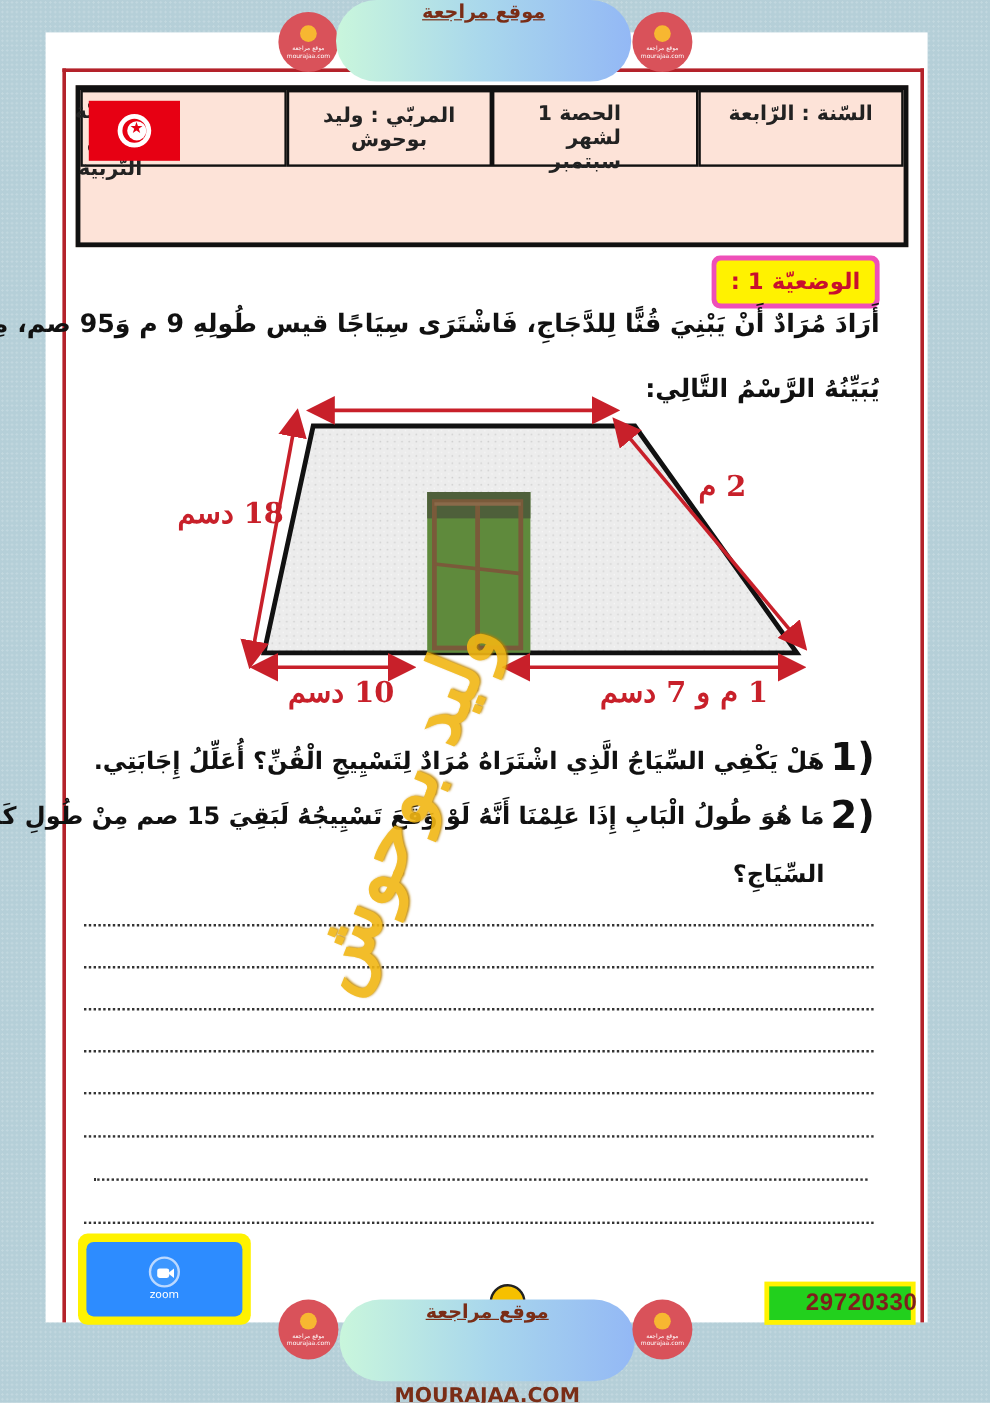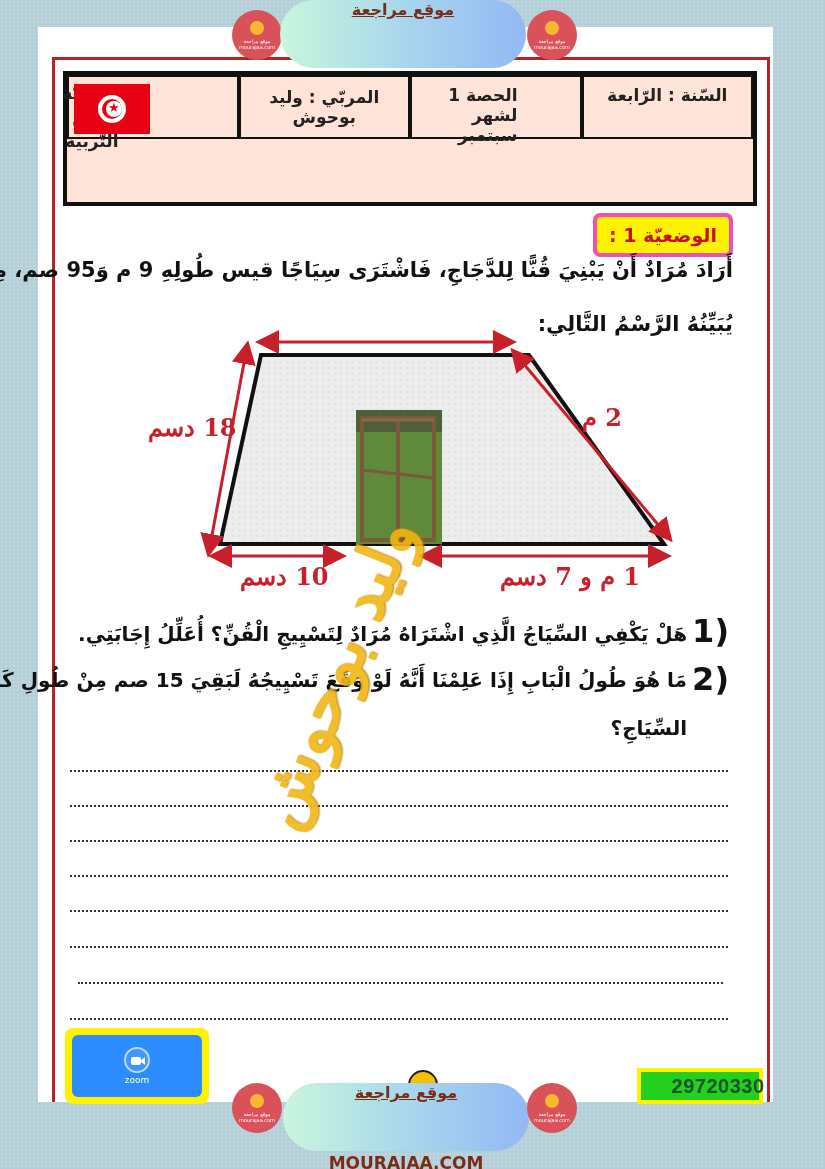--- a/index.html
+++ b/index.html
@@ -107,21 +107,21 @@
     .zoom-icon .cam { position: absolute; left: 5px; top: 8px; width: 10px; height: 8px; background: #fff; border-radius: 2px; }
     .zoom-icon .lens { position: absolute; left: 14px; top: 8px; width: 0; height: 0;
       border-top: 4px solid transparent; border-bottom: 4px solid transparent; border-right: 5px solid #fff; }
     .zoom-label { color: #fff; font-size: 9px; margin-top: 2px; }
 
     .phone-box {
       position: absolute; left: 637px; top: 1068px; width: 126px; height: 36px;
       background: #fff200; padding: 4px;
     }
     .phone-box .inner {
-      width: 100%; height: 100%; background: #22d01d; color: #14532d;
+      width: 100%; height: 100%; background: #22d01d; color: #7f1d1d;
       font-weight: bold; font-size: 20px; display: flex; align-items: center; justify-content: center;
       font-family: "Liberation Sans", sans-serif; letter-spacing: 0.5px; padding-left: 36px;
     }
     .page-dot {
       position: absolute; left: 408px; top: 1070px; width: 30px; height: 30px;
       border-radius: 50%; background: #f6c000; border: 2px solid #222;
     }
 
     .site-pill {
       position: absolute; width: 246px; height: 68px; border-radius: 34px;
@@ -210,21 +210,21 @@
       <line x1="232" y1="120" x2="304" y2="120" stroke="#8a6a4a" stroke-width="3"></line>
     </g>
 
     <line x1="137" y1="42" x2="375" y2="42" stroke="#c8202a" stroke-width="3" marker-start="url(#ah)" marker-end="url(#ah)"></line>
     <line x1="116" y1="52" x2="80" y2="246" stroke="#c8202a" stroke-width="3" marker-start="url(#ah)" marker-end="url(#ah)"></line>
     <line x1="388" y1="57" x2="535" y2="233" stroke="#c8202a" stroke-width="3" marker-start="url(#ah)" marker-end="url(#ah)"></line>
     <line x1="90" y1="256" x2="205" y2="256" stroke="#c8202a" stroke-width="3" marker-start="url(#ah)" marker-end="url(#ah)"></line>
     <line x1="300" y1="256" x2="530" y2="256" stroke="#c8202a" stroke-width="3" marker-start="url(#ah)" marker-end="url(#ah)"></line>
   </svg>
   <div class="dim-label" style="left:18px; top:113px;">18 دسم</div>
-  <div class="dim-label" style="left:452px; top:103px;">2 م</div>
+  <div class="dim-label" style="left:452px; top:90px;">2 م</div>
   <div class="dim-label" style="left:110px; top:262px;">10 دسم</div>
   <div class="dim-label" style="left:370px; top:262px;">1 م و 7 دسم</div>
 </div>
 
 <div class="q-num" style="top:612px;">1)</div>
 <div class="question" style="top:622px; right:138px;">هَلْ يَكْفِي السِّيَاجُ الَّذِي اشْتَرَاهُ مُرَادٌ لِتَسْيِيجِ الْقُنِّ؟ أُعَلِّلُ إِجَابَتِي.</div>
 <div class="q-num" style="top:660px;">2)</div>
 <div class="question" style="top:668px; right:138px;">مَا هُوَ طُولُ الْبَابِ إِذَا عَلِمْنَا أَنَّهُ لَوْ وَقَعَ تَسْيِيجُهُ لَبَقِيَ 15 صم مِنْ طُولِ كَامِلِ</div>
 <div class="question" style="top:716px; right:138px;">السِّيَاجِ؟</div>
 

